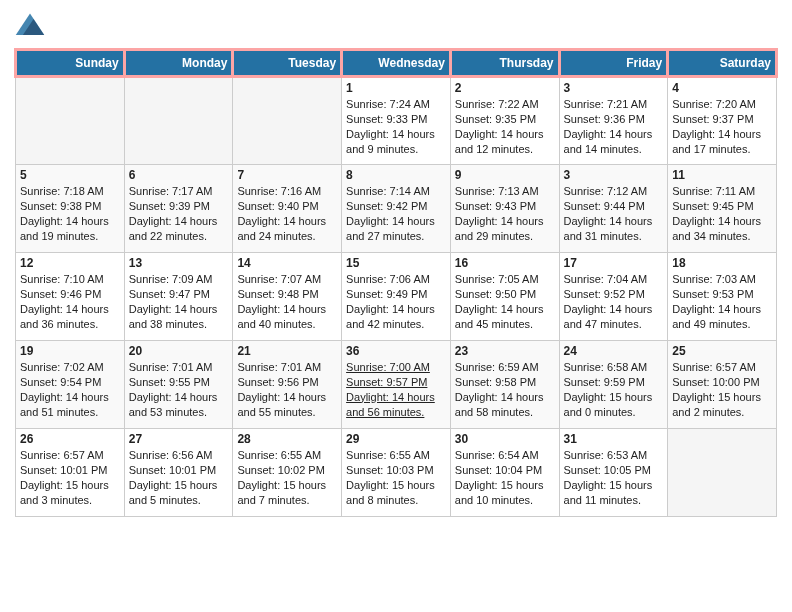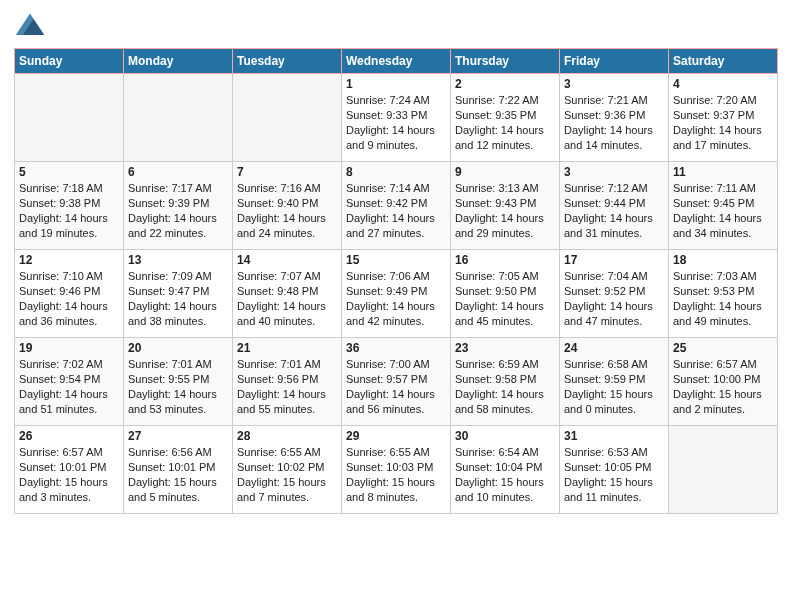--- a/index.html
+++ b/index.html
@@ -63,22 +63,22 @@
       width: 100%;
       border-collapse: collapse;
       table-layout: fixed;
     }
     .day-header th {
       background: #2471a3;
       color: #fff;
       font-size: 12px;
       font-weight: bold;
       padding: 5px 4px;
-      text-align: left;
-      border: 1px solid #fca5a5;
+      text-align: right;
+      border: 3px solid #fca5a5;
     }
     td {
       border: 1px solid #ccc;
       vertical-align: top;
       padding: 3px 4px;
       font-size: 10px;
       color: #222;
       height: 88px;
       background: #fff;
     }
@@ -201,21 +201,21 @@
           </td>
           <td class="shaded">
             <span class="day-num">8</span>
             <div class="cell-info" style="white-space: pre-line;">Sunrise: 7:14 AM
 Sunset: 9:42 PM
 Daylight: 14 hours
 and 27 minutes.</div>
           </td>
           <td class="shaded">
             <span class="day-num">9</span>
-            <div class="cell-info" style="white-space: pre-line;">Sunrise: 3:13 AM
+            <div class="cell-info" style="white-space: pre-line;">Sunrise: 7:13 AM
 Sunset: 9:43 PM
 Daylight: 14 hours
 and 29 minutes.</div>
           </td>
           <td class="shaded">
             <span class="day-num">3</span>
             <div class="cell-info" style="white-space: pre-line;">Sunrise: 7:12 AM
 Sunset: 9:44 PM
 Daylight: 14 hours
 and 31 minutes.</div>
@@ -296,21 +296,21 @@
           </td>
           <td class="shaded">
             <span class="day-num">21</span>
             <div class="cell-info" style="white-space: pre-line;">Sunrise: 7:01 AM
 Sunset: 9:56 PM
 Daylight: 14 hours
 and 55 minutes.</div>
           </td>
           <td class="shaded">
             <span class="day-num">36</span>
-            <div class="cell-info" style="white-space: pre-line;">Sunrise: 7:00 AM
+            <div class="cell-info" style="white-space: pre-line; text-decoration: underline;">Sunrise: 7:00 AM
 Sunset: 9:57 PM
 Daylight: 14 hours
 and 56 minutes.</div>
           </td>
           <td class="shaded">
             <span class="day-num">23</span>
             <div class="cell-info" style="white-space: pre-line;">Sunrise: 6:59 AM
 Sunset: 9:58 PM
 Daylight: 14 hours
 and 58 minutes.</div>

